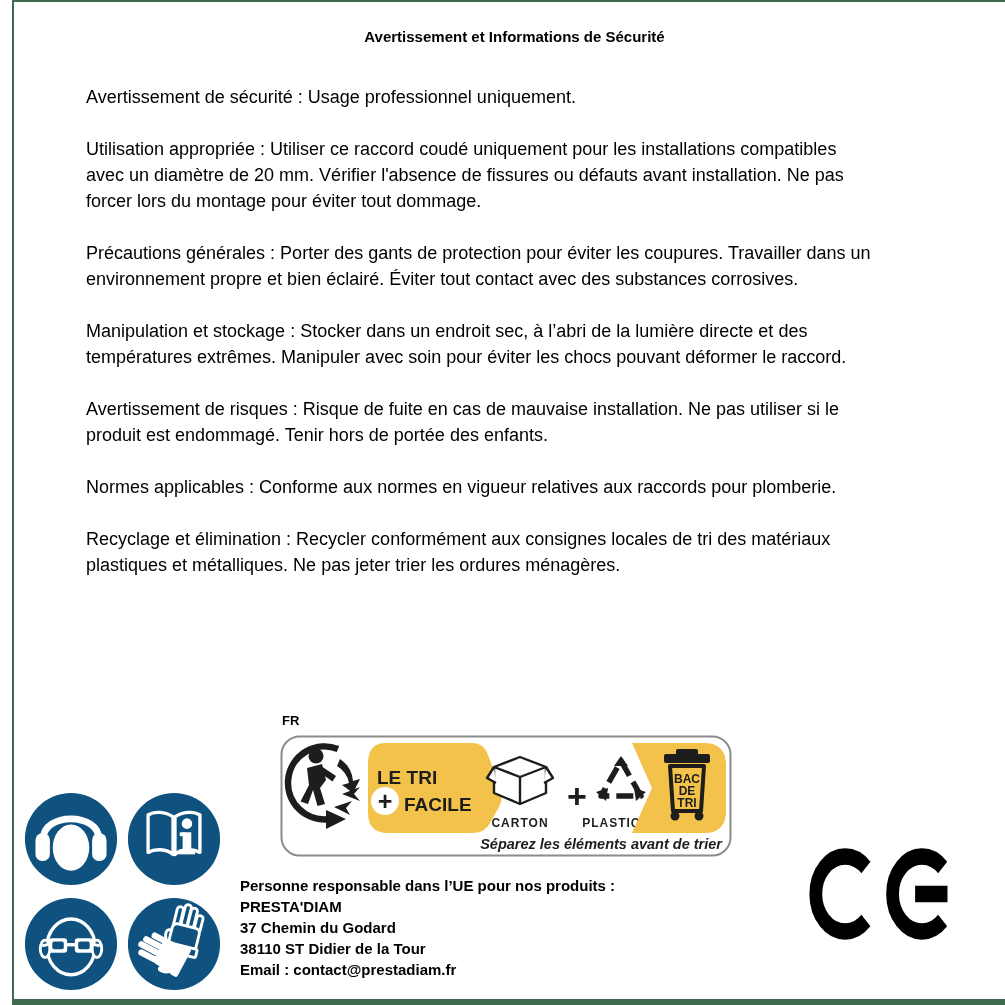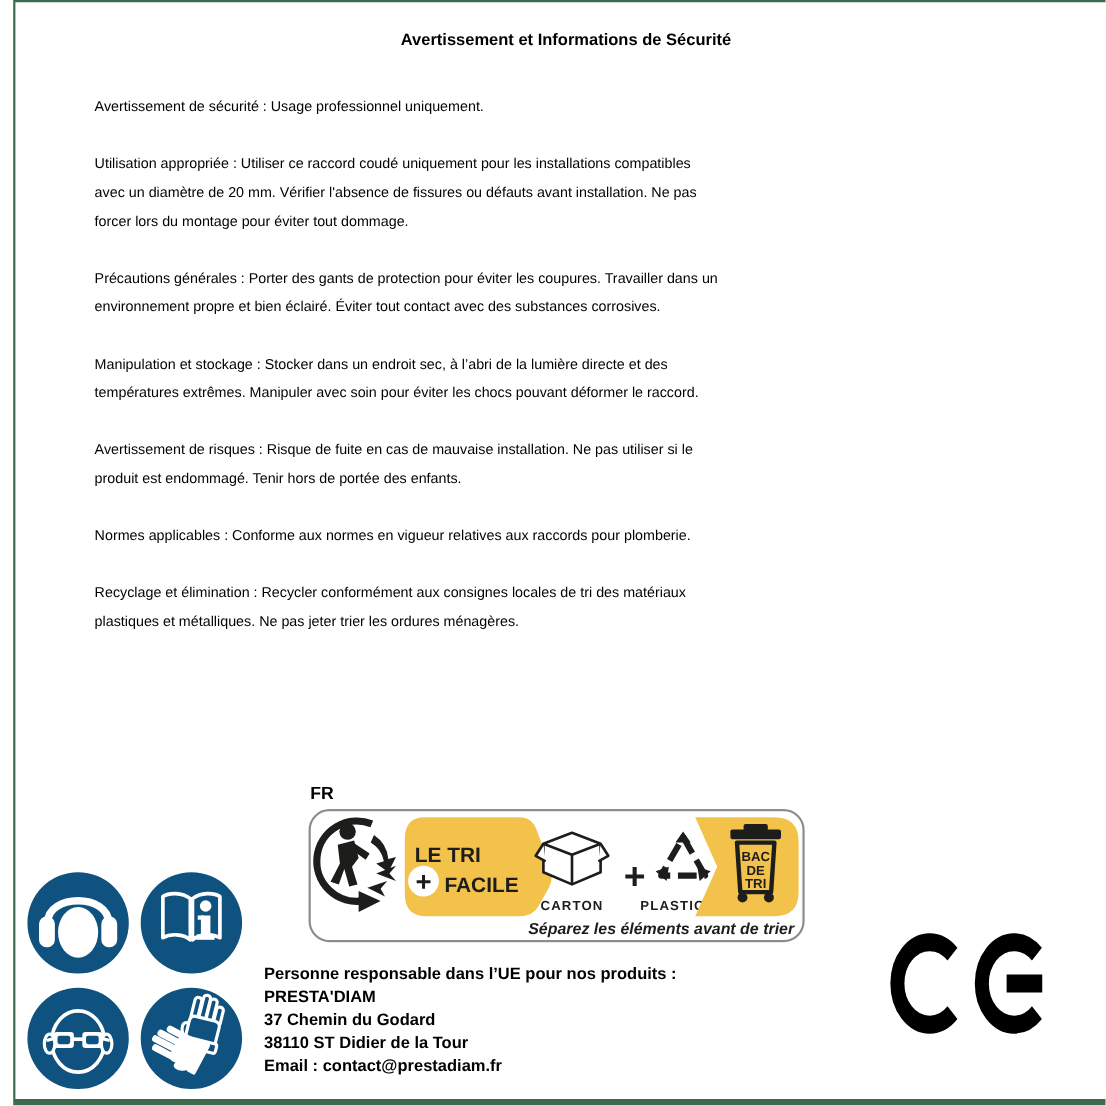--- a/index.html
+++ b/index.html
@@ -14,35 +14,35 @@
     color:#000;
     overflow:hidden;
     margin-left:12px;
   }
   .doc-title {
     position:absolute; top:26px; left:0; right:0;
     text-align:center; font-weight:bold; font-size:15px;
   }
   .content {
     position:absolute; top:82px; left:72px; width:920px;
-    font-size:13px; line-height:26px;
+    font-size:18px; line-height:26px;
   }
   .content p { margin:0 0 26px 0; white-space:pre-line; }
   .content p.gap-before { margin-top:26px; }
 
   
   .icon-grid { position:absolute; left:9px; top:789px; width:200px; height:202px; }
   .m-icon { position:absolute; width:96px; height:96px; }
   .m-icon.pos-0 { left:0;     top:0; }
   .m-icon.pos-1 { left:103px; top:0; }
   .m-icon.pos-2 { left:0;     top:105px; }
   .m-icon.pos-3 { left:103px; top:105px; }
 
   
-  .fr-label { position:absolute; left:268px; top:711px; font-size:16px; font-weight:bold; }
+  .fr-label { position:absolute; left:268px; top:711px; font-size:13px; font-weight:bold; }
   .banner { position:absolute; left:266px; top:733px; }
 
   
   .company {
     position:absolute; left:226px; top:873px; width:548px;
     font-weight:bold; font-size:15px; line-height:21px;
   }
 
   
   .ce { position:absolute; left:795px; top:842px; }

